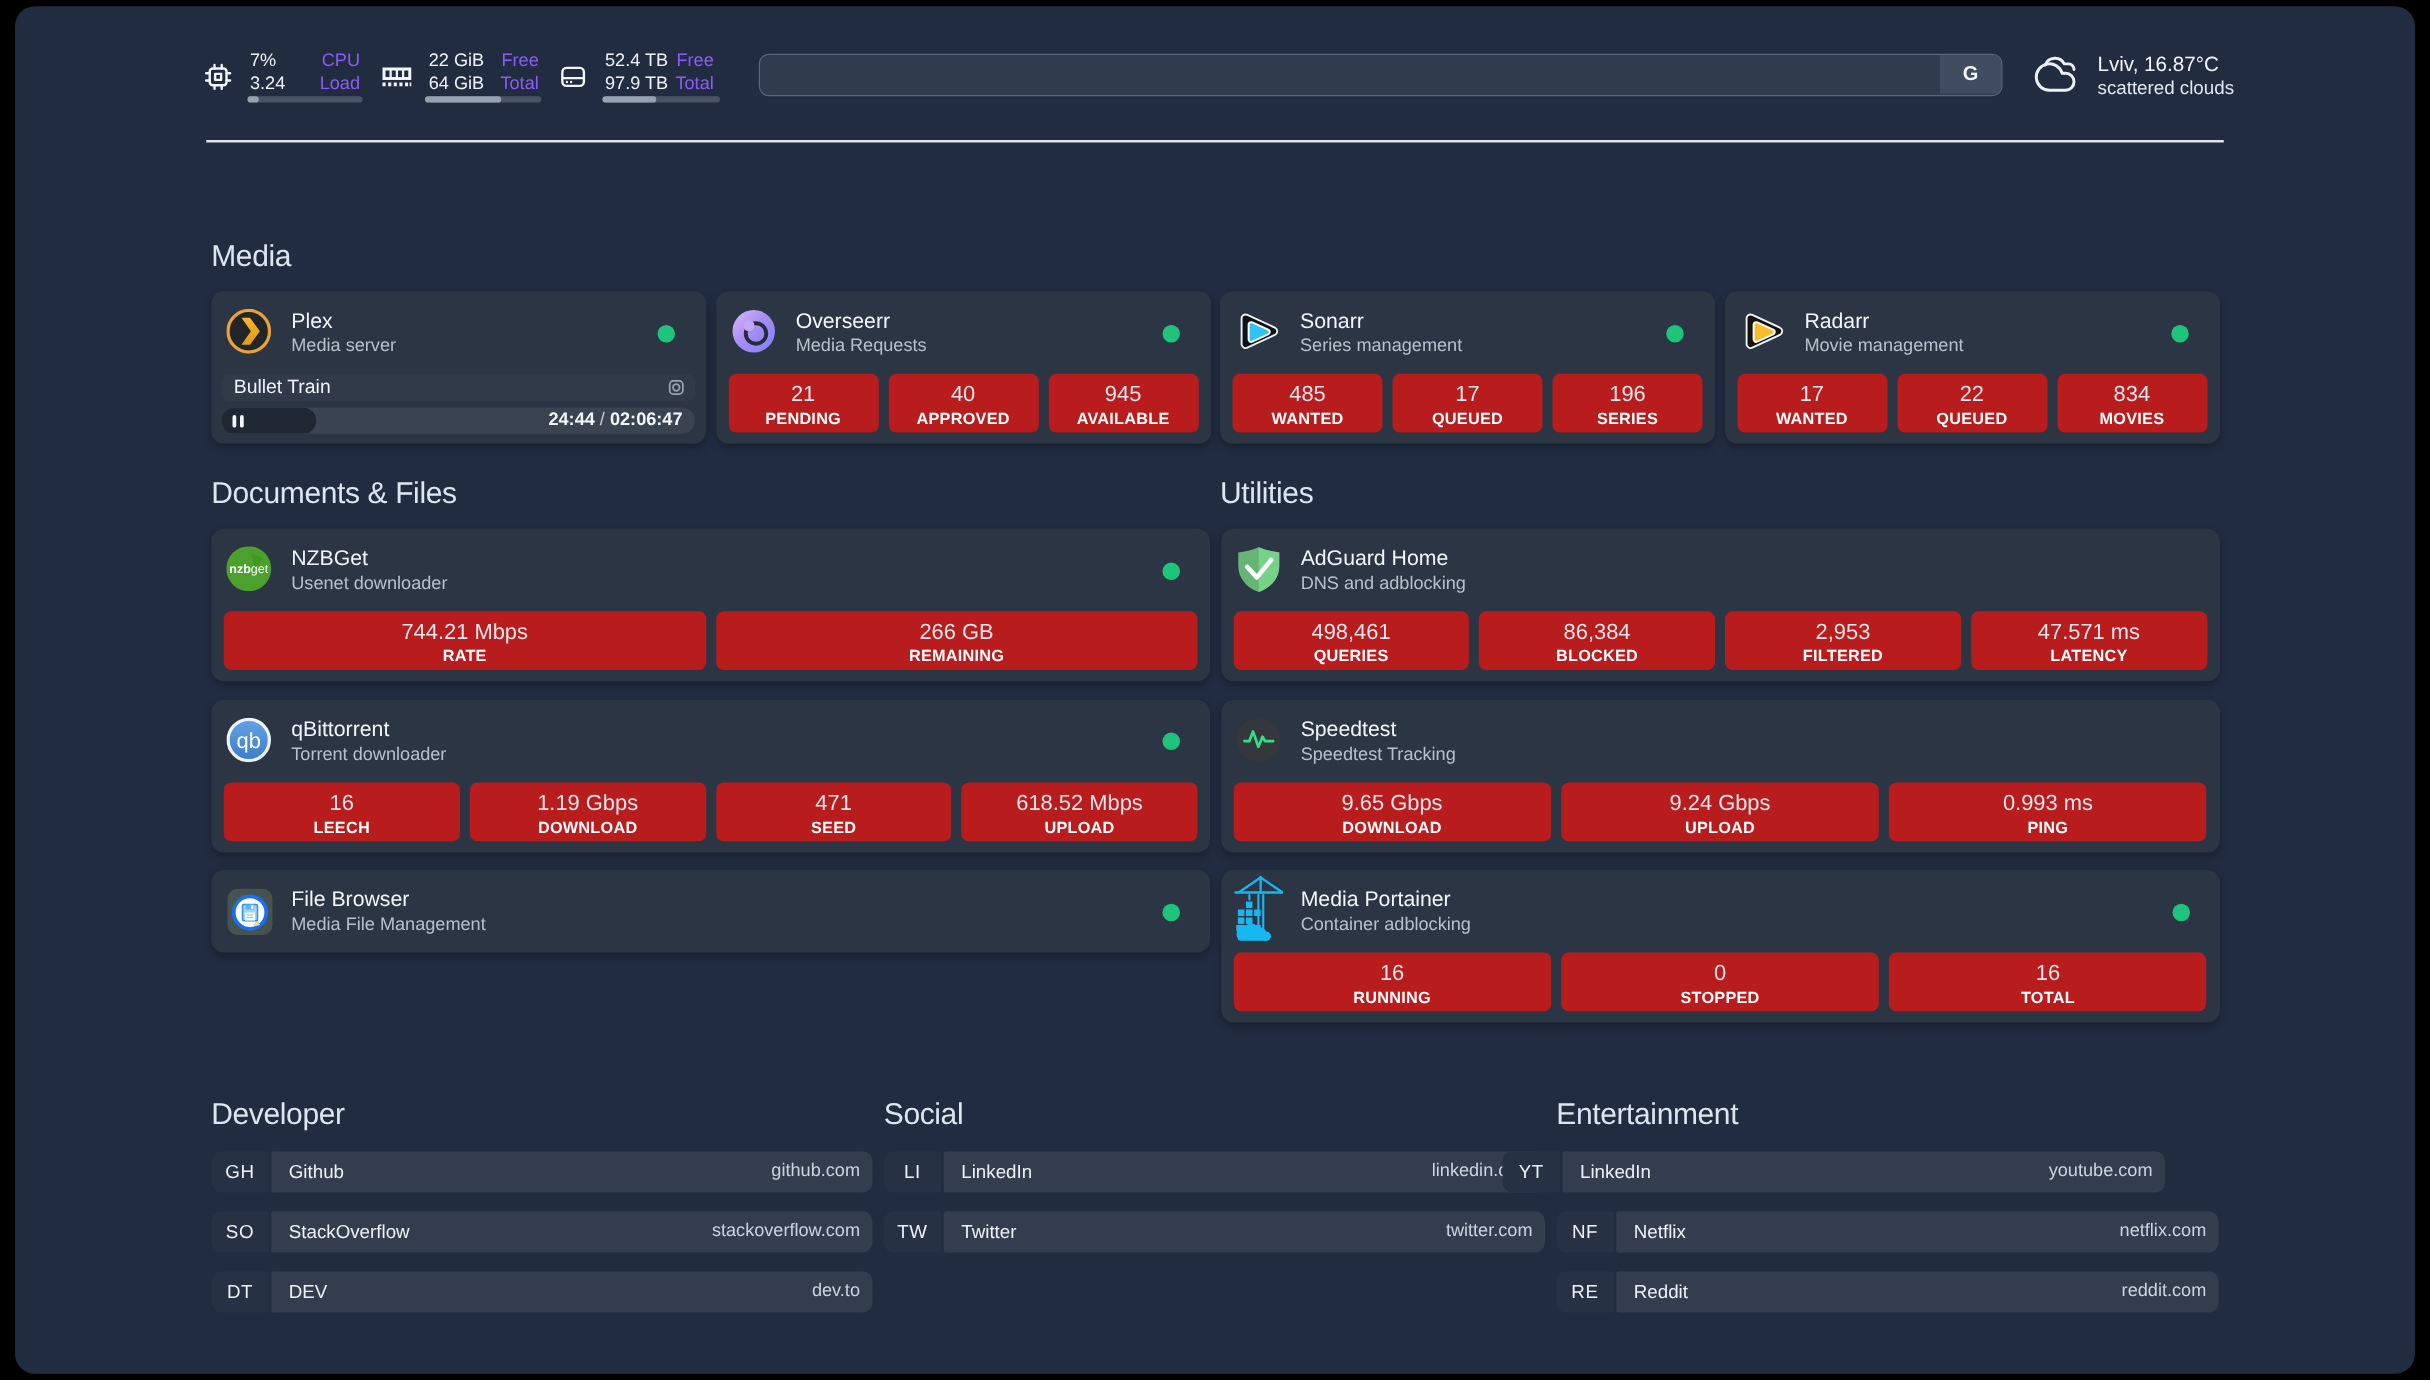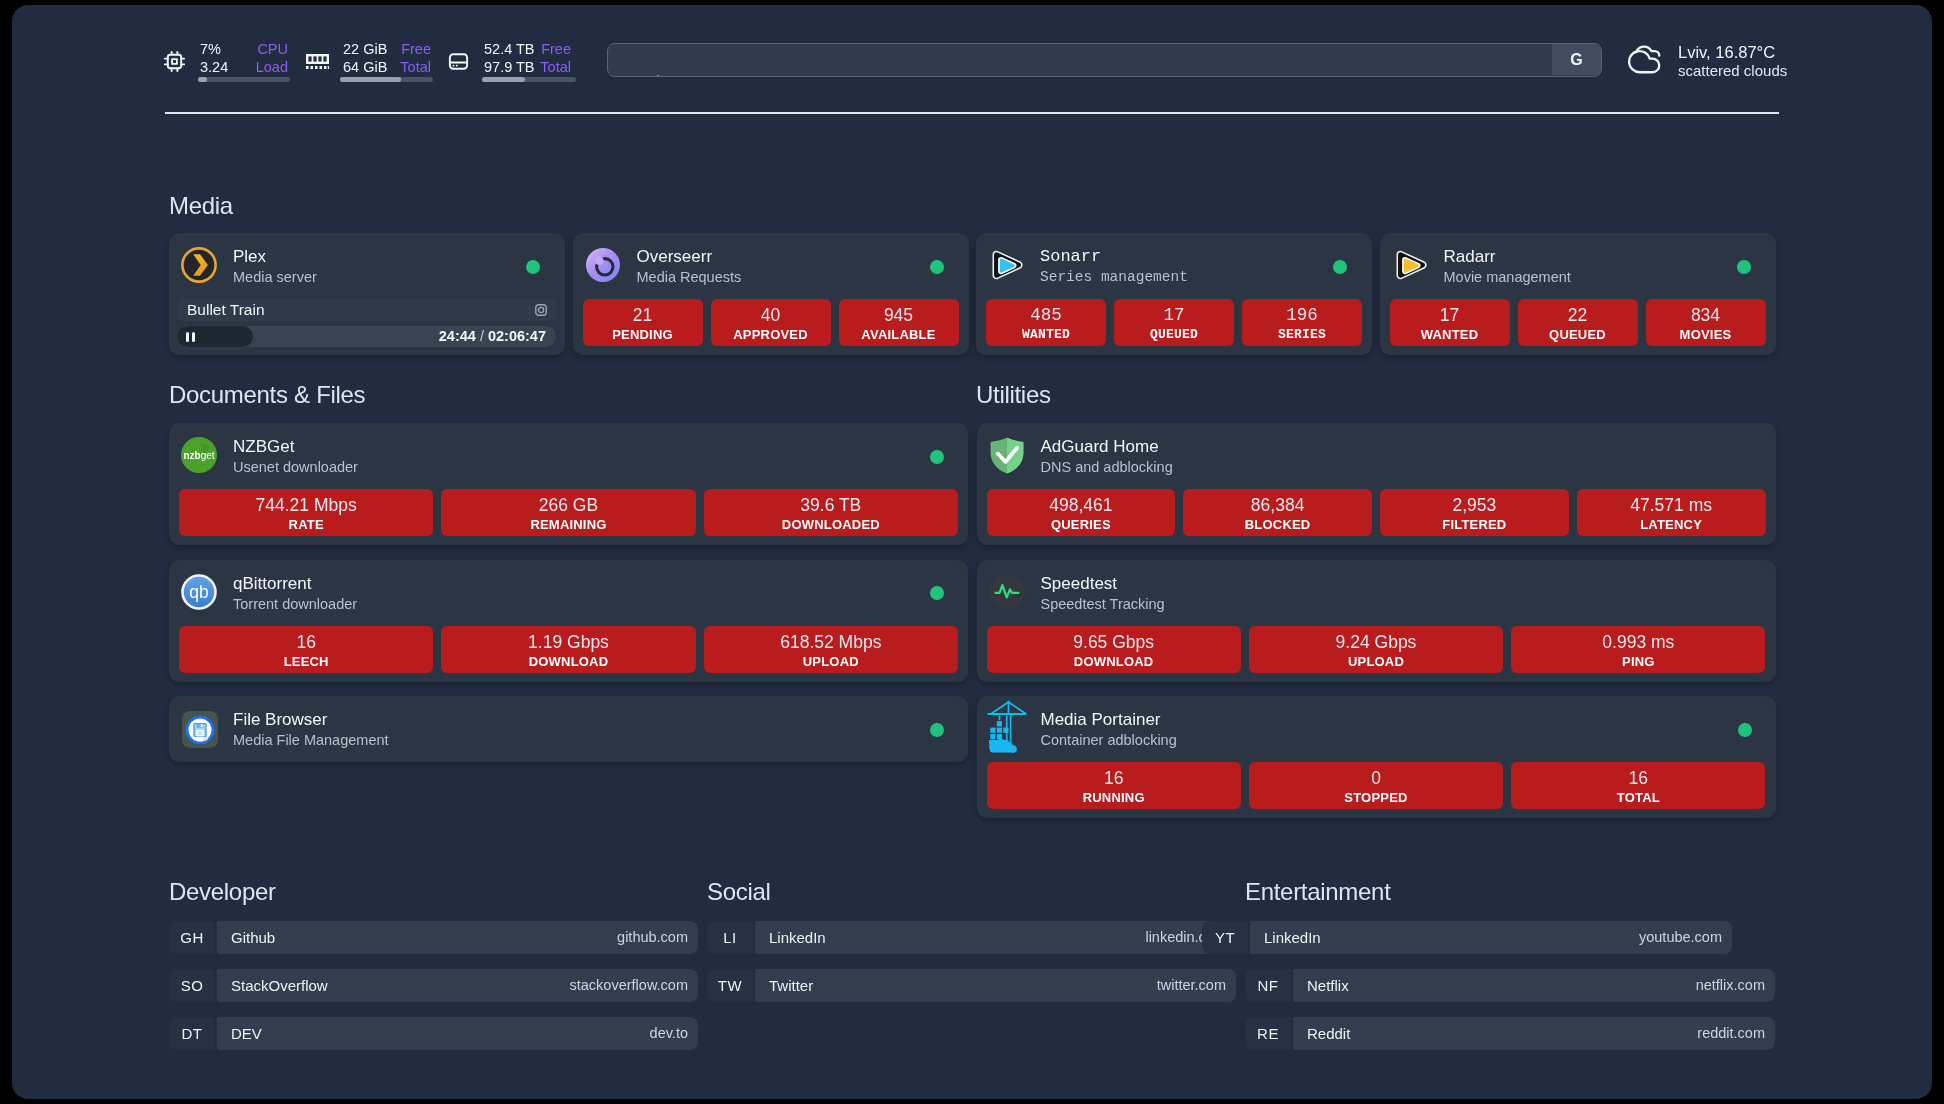--- a/index.html
+++ b/index.html
@@ -148,21 +148,21 @@
         <div class="num">40</div>
         <div class="lbl">APPROVED</div>
       </div>
     <div class="stat">
         <div class="num">945</div>
         <div class="lbl">AVAILABLE</div>
       </div>
   </div>
 </div>
 
-<div class="card" style="left:976px;top:233px;width:396px;height:122px;font-family:Liberation Mono, monospace;">
+<div class="card" style="left:976px;top:233px;width:396px;height:122px;">
   <svg class="hicon" viewBox="0 0 36 36">
     <path d="M8.5 7.8 L30.5 18 L8.5 28.2 Z" fill="#eef1f5" stroke="#eef1f5" stroke-width="8" stroke-linejoin="round"></path>
     <path d="M8.5 7.8 L30.5 18 L8.5 28.2 Z" fill="#0d1118" stroke="#0d1118" stroke-width="4.9" stroke-linejoin="round"></path>
     <path d="M13 12.8 L25.6 18.6 L13 24.4 Z" fill="#fff" stroke="#fff" stroke-width="5.8" stroke-linejoin="round"></path>
     <path d="M13 12.8 L25.6 18.6 L13 24.4 Z" fill="#31c2f2" stroke="#31c2f2" stroke-width="2.6" stroke-linejoin="round"></path>
   </svg>
   <div class="htext">
       <div class="t1">Sonarr</div>
       <div class="t2">Series management</div>
     </div>
@@ -223,24 +223,20 @@
     </div>
   <div class="dot" style="right:24px;"></div>
   <div class="statrow">
     <div class="stat">
         <div class="num">744.21 Mbps</div>
         <div class="lbl">RATE</div>
       </div>
     <div class="stat">
         <div class="num">266 GB</div>
         <div class="lbl">REMAINING</div>
-      </div>
-    <div class="stat">
-        <div class="num">39.6 TB</div>
-        <div class="lbl">DOWNLOADED</div>
       </div>
   </div>
 </div>
 
 <div class="card" style="left:169px;top:559.5px;width:799px;height:122px;">
   <svg class="hicon" viewBox="0 0 36 36">
     <defs>
         <linearGradient id="qbg" x1="0" y1="0" x2="0" y2="1">
       <stop offset="0" stop-color="#62a3e4"></stop>
           <stop offset="1" stop-color="#3c7cc9"></stop>
@@ -255,20 +251,24 @@
     </div>
   <div class="dot" style="right:24px;"></div>
   <div class="statrow">
     <div class="stat">
         <div class="num">16</div>
         <div class="lbl">LEECH</div>
       </div>
     <div class="stat">
         <div class="num">1.19 Gbps</div>
         <div class="lbl">DOWNLOAD</div>
+      </div>
+    <div class="stat">
+        <div class="num">471</div>
+        <div class="lbl">SEED</div>
       </div>
     <div class="stat">
         <div class="num">618.52 Mbps</div>
         <div class="lbl">UPLOAD</div>
       </div>
   </div>
 </div>
 
 <div class="card" style="left:169px;top:696px;width:799px;height:66px;">
   <div class="abs" style="left:13px;top:15px;width:36px;height:37px;background:#49534e;border-radius:8px;">

